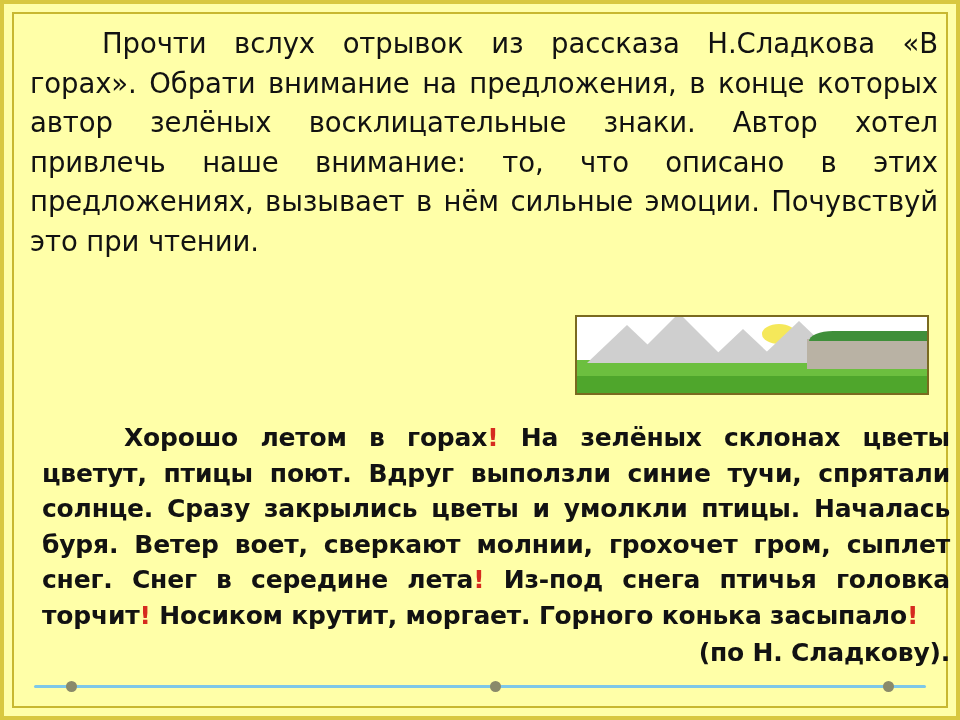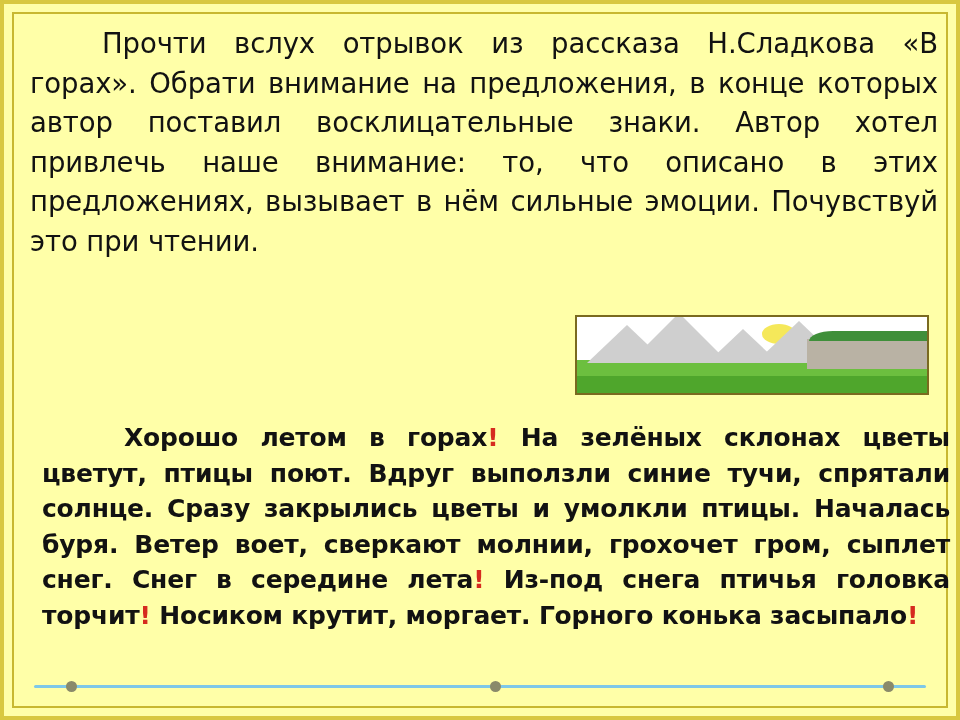--- a/index.html
+++ b/index.html
@@ -158,37 +158,38 @@
   .dot.d2 { left: 486px; }
   .dot.d3 { right: 62px; }
 </style>
 </head>
 <body>
 
 <div class="slide">
   <div class="inner-frame"></div>
 
   <div class="content">
-    <p class="para-intro">Прочти вслух отрывок из рассказа Н.Сладкова «В горах». Обрати внимание на предложения, в конце которых автор поставил восклицательные знаки. Автор хотел привлечь наше внимание: то, что описано в этих предложениях, вызывает в нём сильные эмоции. Почувствуй это при чтении.</p>
+    <p class="para-intro">Прочти вслух отрывок из рассказа Н.Сладкова «В горах». Обрати внимание на предложения, в конце которых автор зелёных восклицательные знаки. Автор хотел привлечь наше внимание: то, что описано в этих предложениях, вызывает в нём сильные эмоции. Почувствуй это при чтении.</p>
   </div>
 
   <div class="picture">
     <div class="pic-sky"></div>
     <div class="pic-sun"></div>
     <div class="pic-ground"></div>
     <div class="pic-ground2"></div>
     <div class="mtn m1"></div>
     <div class="mtn m2"></div>
     <div class="mtn m3"></div>
     <div class="mtn m4"></div>
     <div class="cliff"></div>
     <div class="cliff-top"></div>
   </div>
 
   <p class="para-story">
     <span class="indent"></span><span>Хорошо  летом в горах</span><span class="excl">!</span><span> На зелёных склонах цветы цветут, птицы поют. Вдруг выползли синие тучи, спрятали солнце. Сразу закрылись цветы и умолкли  птицы. Началась буря. Ветер воет, сверкают молнии, грохочет гром, сыплет снег. Снег в середине лета</span><span class="excl">!</span><span>  Из-под снега птичья головка торчит</span><span class="excl">!</span><span> Носиком крутит, моргает. Горного конька  засыпало</span><span class="excl">!</span>
+    <span class="attribution">(по Н. Сладкову).</span>
   </p>
 
   <div class="bottom-rule"></div>
   <div class="dot d1"></div>
   <div class="dot d2"></div>
   <div class="dot d3"></div>
 </div>
 
 </body></html>

